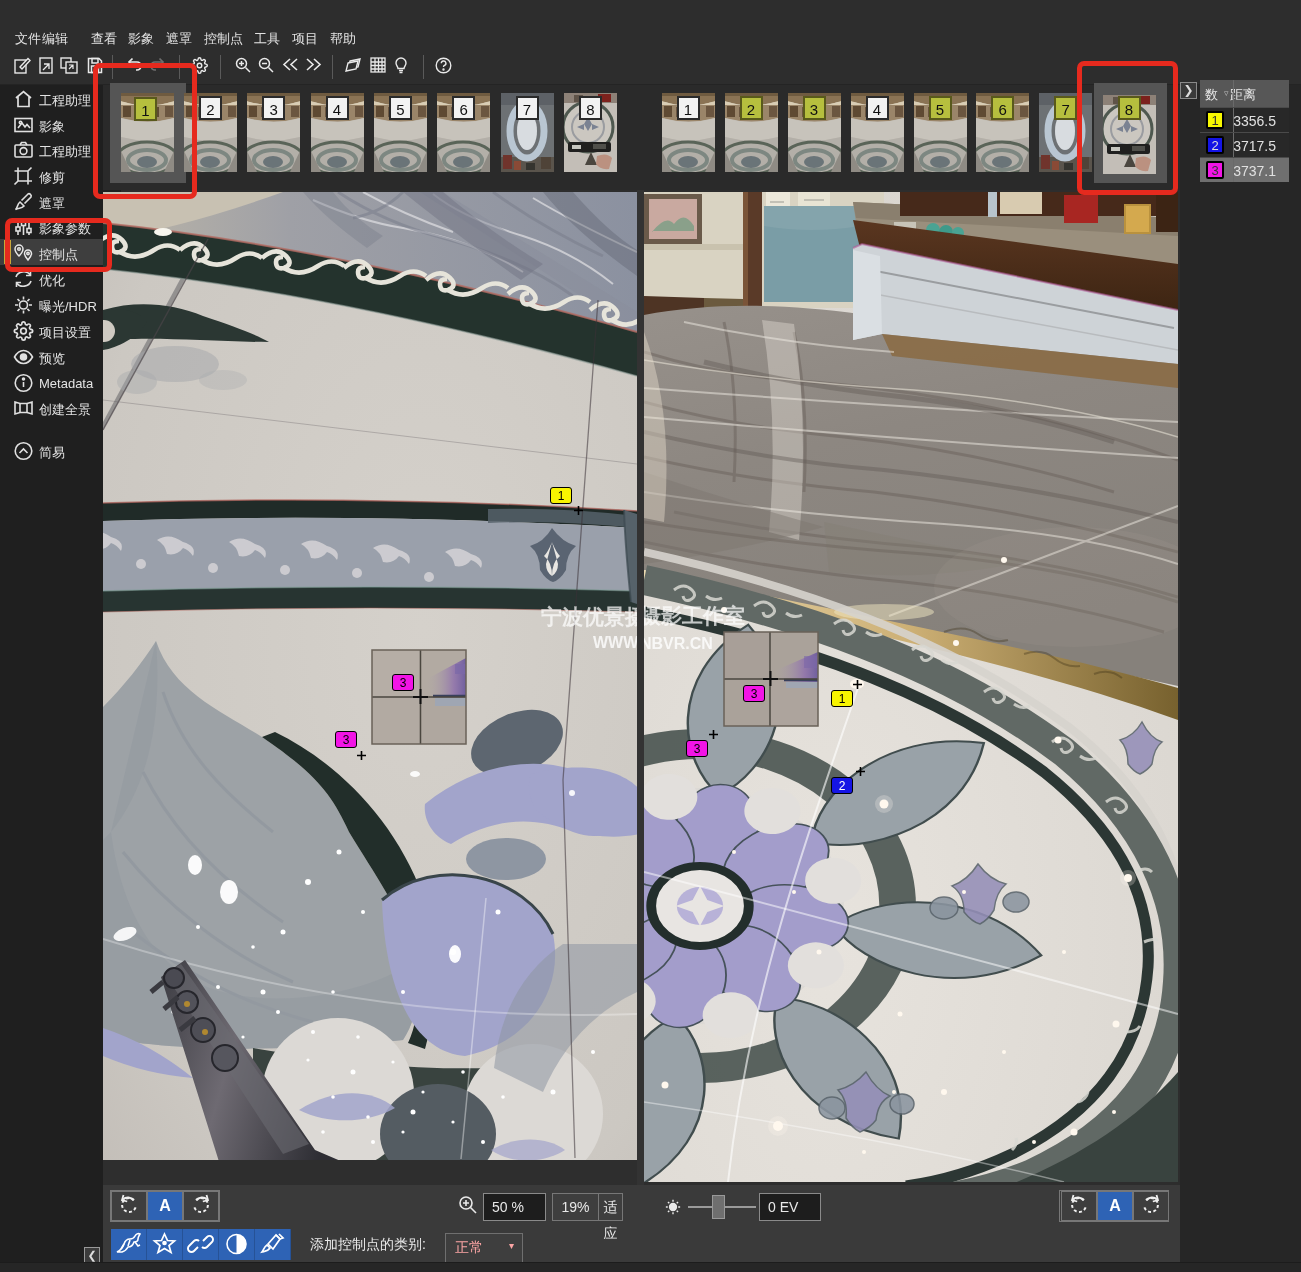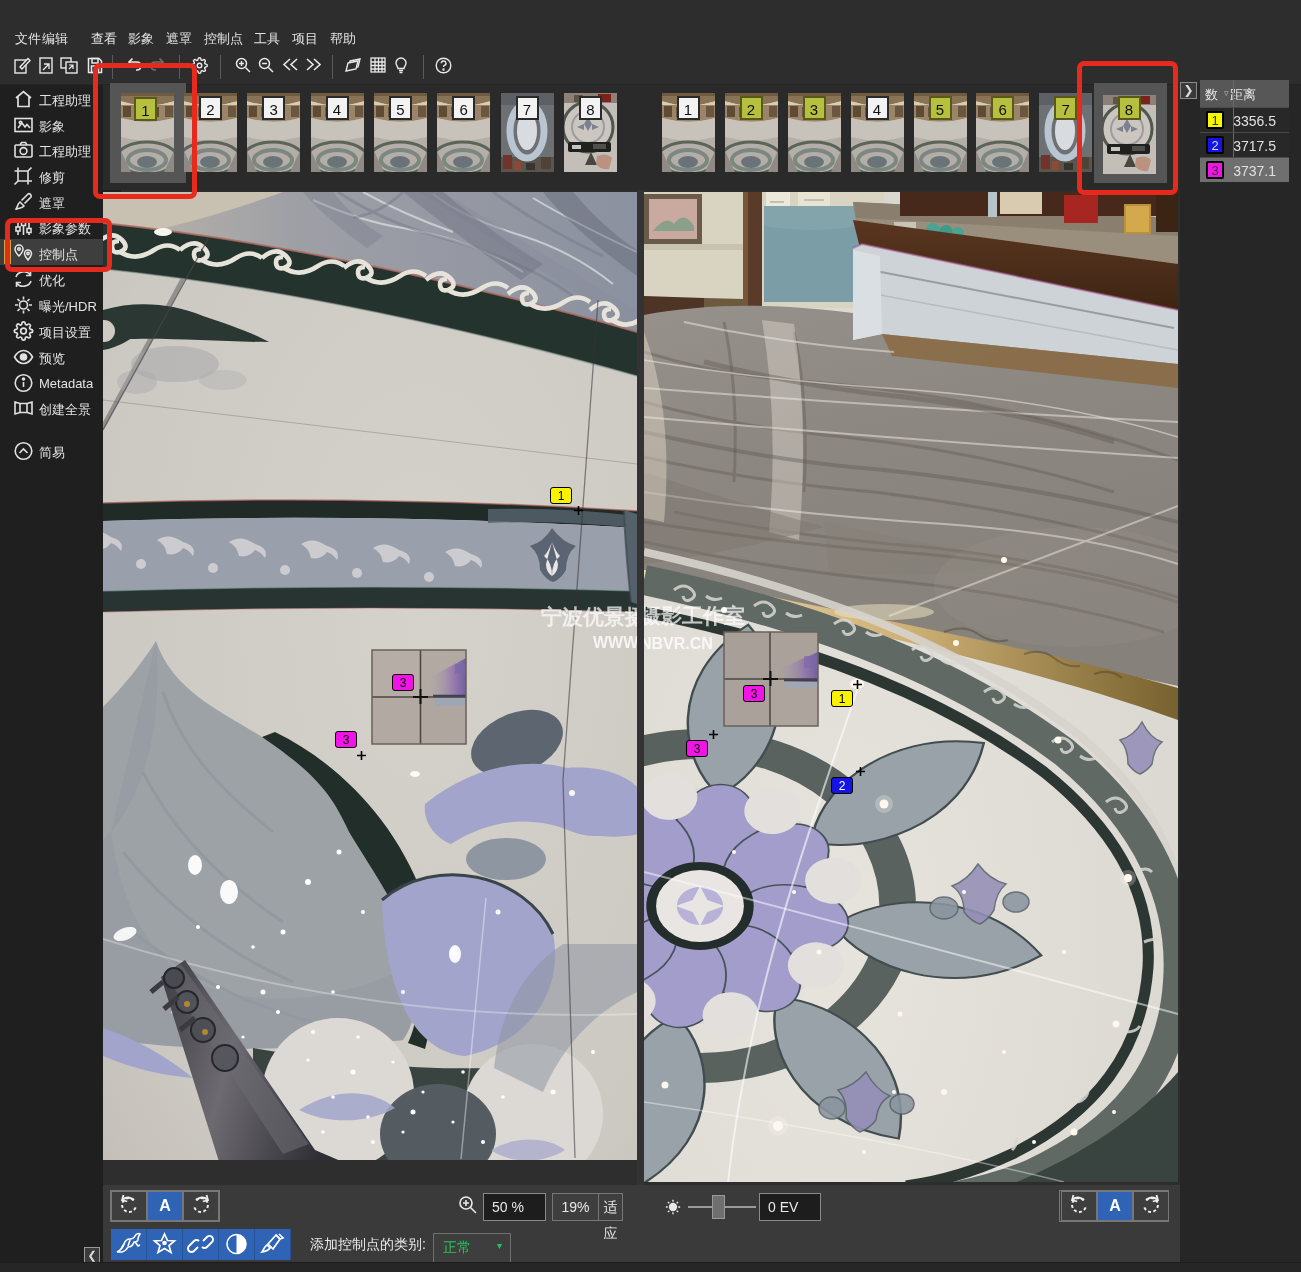--- a/index.html
+++ b/index.html
@@ -875,21 +875,21 @@
           <circle cx="17.5" cy="15" r="9.5" fill="#fff"></circle>
           <path d="M17.5 5.5 A9.5 9.5 0 0 0 17.5 24.5 Z" fill="#2e63b5"></path>
           <circle cx="17.5" cy="15" r="9.5" fill="none" stroke="#fff" stroke-width="1.6"></circle>
         </svg></div>
  <div class="bluebtn" style="left:152px;top:44px"><svg width="35" height="30" viewBox="0 0 35 30" fill="none" stroke="#fff" stroke-width="1.7">
           <path d="M7 23 C9 20 9 18 12 16 L15 19 C13 22 11 22 7 23 Z"></path>
           <path d="M13 15 L21 6 L25 10 L18 20 Z"></path>
           <path d="M21 6 L25 10 M24 5 L28 9 L25 10"></path>
         </svg></div>
  <div style="position:absolute;left:207px;top:51px;font-size:14px;color:#e8e8e8">添加控制点的类别:</div>
- <div style="position:absolute;left:330px;top:48px;width:78px;height:36px;background:#3e3e3e;border:1px solid #6f6f6f;color:#22c55e;font-size:14px">
+ <div style="position:absolute;left:342px;top:48px;width:78px;height:36px;background:#3e3e3e;border:1px solid #6f6f6f;color:#fca5a5;font-size:14px">
         <span style="position:absolute;left:9px;top:5px">正常</span>
         <span style="position:absolute;right:8px;top:6px;font-size:10px">▾</span>
       </div>
 </div>
 <div style="position:absolute;left:84px;top:1247px;width:16px;height:16px;background:#3c3c3c;border:1px solid #999;color:#ddd;font-size:11px;text-align:center;line-height:14px">❮</div>
 <div id="statusbar"></div>
 
 <div class="cpl" style="left:550px;top:487px;background:#f8f400">1</div>
 <svg class="abs" style="left:573px;top:505px" width="11" height="11">
       <path d="M5.5 1 V10 M1 5.5 H10" stroke="#000" stroke-width="1.6"></path>

